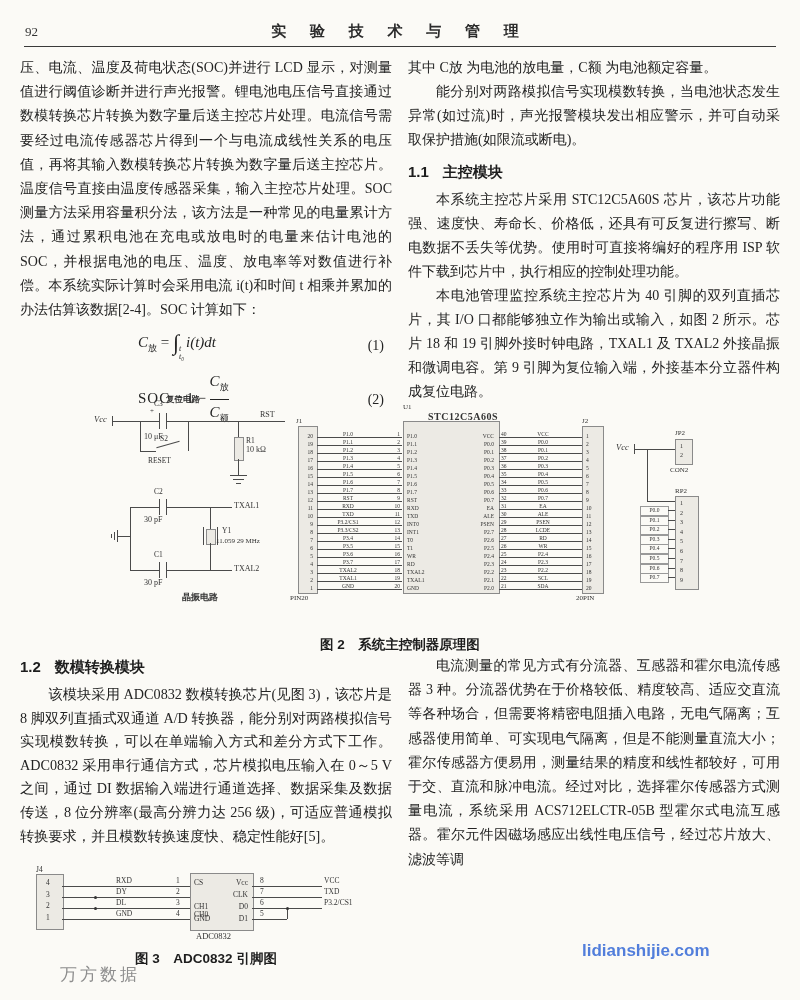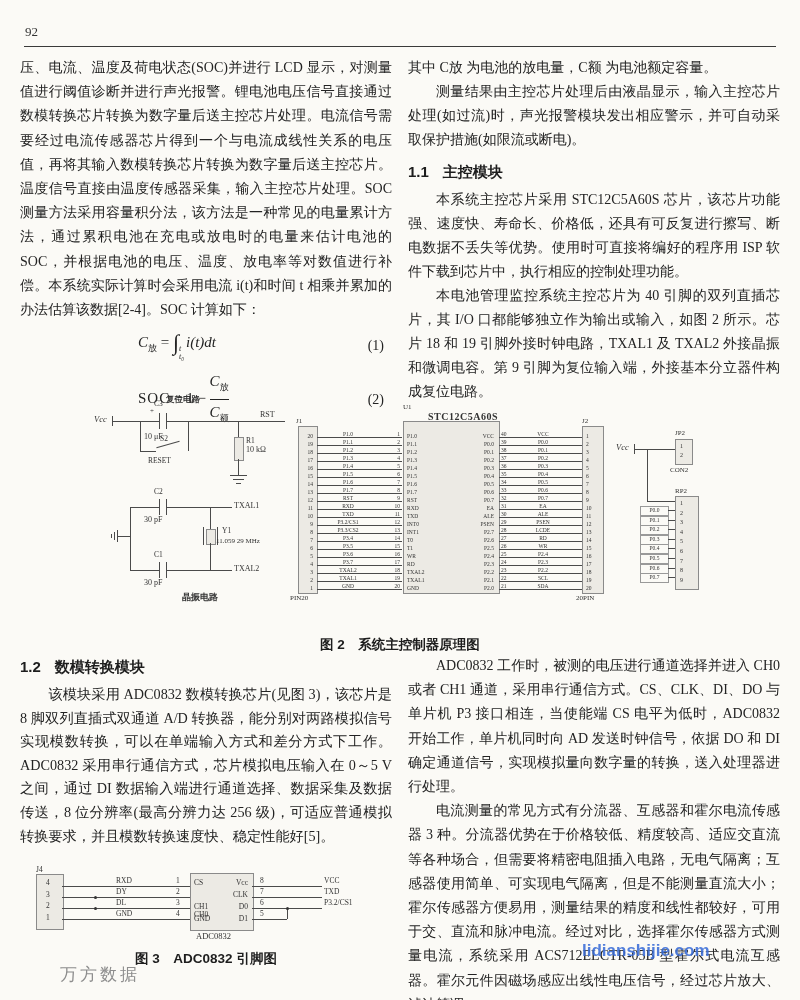--- a/index.html
+++ b/index.html
@@ -32,20 +32,21 @@
   .wm-gray{position:absolute;left:60px;top:963px;font-size:17px;color:#8d8d8d;letter-spacing:3px;}
   .wm-blue{position:absolute;left:582px;top:941px;font-size:17px;font-weight:bold;
            font-family:"Liberation Sans","DejaVu Sans",sans-serif;color:#3b6ed8;opacity:.88;}
 </style>
 </head>
 <body>
 
 <div class="page">
 
   <div class="pageno">92</div>
+  <div class="jtitle">实 验 技 术 与 管 理</div>
   <div class="hrule"></div>
 
   <div class="col" style="left:20px;top:56px;">
     <p class="cont">压、电流、温度及荷电状态(SOC)并进行 LCD 显示，对测量值进行阈值诊断并进行声光报警。锂电池电压信号直接通过数模转换芯片转换为数字量后送主控芯片处理。电流信号需要经过电流传感器芯片得到一个与电流成线性关系的电压值，再将其输入数模转换芯片转换为数字量后送主控芯片。温度信号直接由温度传感器采集，输入主控芯片处理。SOC 测量方法采用容量积分法，该方法是一种常见的电量累计方法，通过累积电池在充电或放电时的电量来估计电池的 SOC，并根据电池的电压、温度、放电率等对数值进行补偿。本系统实际计算时会采用电流 i(t)和时间 t 相乘并累加的办法估算该数据[2-4]。SOC 计算如下：</p>
     <div class="eqrow">
       <span class="eq"><span>C</span><sub>放</sub>
         <span style="font-style:normal;">=</span>
         <span class="int">∫</span><span class="bounds">
             <span>t</span>
             <span>t₀</span>
@@ -55,21 +56,21 @@
     <div class="eqrow">
       <span class="eq"><span style="font-style:normal;letter-spacing:1px;margin-top:41px;">SOC</span>
         <span style="font-style:normal;">= 1 −</span>
         <span class="frac"><span class="num"><span>C</span><sub>放</sub></span><span class="den"><span>C</span><sub>额</sub></span></span></span>
       <span class="eqno">(2)</span>
     </div>
   </div>
 
   <div class="col" style="left:408px;top:56px;line-height:24px;">
     <p class="cont">其中 C放 为电池的放电量，C额 为电池额定容量。</p>
-    <p class="ind">测量结果由主控芯片处理后由液晶显示，输入主控芯片处理(如过流)时，声光报警模块发出相应警示，并可自动采取保护措施(如限流或断电)。</p>
+    <p class="ind">能分别对两路模拟信号实现模数转换，当电池状态发生异常(如过流)时，声光报警模块发出相应警示，并可自动采取保护措施(如限流或断电)。</p>
     <h3 class="sec"><span class="secno">1.1</span><span>主控模块</span></h3>
     <p class="ind">本系统主控芯片采用 STC12C5A60S 芯片，该芯片功能强、速度快、寿命长、价格低，还具有可反复进行擦写、断电数据不丢失等优势。使用时可直接将编好的程序用 ISP 软件下载到芯片中，执行相应的控制处理功能。</p>
     <p class="ind">本电池管理监控系统主控芯片为 40 引脚的双列直插芯片，其 I/O 口都能够独立作为输出或输入，如图 2 所示。芯片 18 和 19 引脚外接时钟电路，TXAL1 及 TXAL2 外接晶振和微调电容。第 9 引脚为复位输入端，外接基本分立器件构成复位电路。</p>
   </div>
 
   <div class="fig" id="fig2" style="left:20px;top:393px;width:760px;height:246px;">
       <div style="position: absolute; left: 146px; top: 2px; font-size: 8.5px; line-height: 1.1; white-space: nowrap; color: rgb(51, 51, 51); font-weight: bold; font-family: &quot;Liberation Sans&quot;, sans-serif;">复位电路</div>
       <div style="position: absolute; left: 74px; top: 22px; font-size: 8.5px; line-height: 1.1; white-space: nowrap; color: rgb(51, 51, 51); font-style: italic;">Vcc</div>
       <div style="position: absolute; left: 92px; top: 23px; width: 1px; height: 10px; background: rgb(74, 74, 74);"></div>
       <div style="position: absolute; left: 93px; top: 28px; width: 46px; height: 1px; background: rgb(74, 74, 74);"></div>
@@ -416,20 +417,19 @@
       <div style="position: absolute; left: 232px; top: 53px; width: 35px; height: 1px; background: rgb(74, 74, 74);"></div>
       <div style="position: absolute; left: 267px; top: 42px; width: 1px; height: 11px; background: rgb(74, 74, 74);"></div>
       <div style="position: absolute; left: 266px; top: 41px; width: 3px; height: 3px; background: rgb(51, 51, 51); border-radius: 2px;"></div>
       <div style="position: absolute; left: 304px; top: 11px; font-size: 7.5px; line-height: 1.1; white-space: nowrap; color: rgb(51, 51, 51);">VCC</div>
       <div style="position: absolute; left: 304px; top: 22px; font-size: 7.5px; line-height: 1.1; white-space: nowrap; color: rgb(51, 51, 51);">TXD</div>
       <div style="position: absolute; left: 304px; top: 33px; font-size: 7.5px; line-height: 1.1; white-space: nowrap; color: rgb(51, 51, 51);">P3.2/CS1</div>
     </div>
   <div class="figcap2" style="top:950px;">图 3　ADC0832 引脚图</div>
 
   <div class="col" style="left:408px;top:654px;height:346px;overflow:hidden;">
-    <p class="ind">ADC0832 工作时，被测的电压进行通道选择并进入 CH0 或者 CH1 通道，采用串行通信方式。CS、CLK、DI、DO 与单片机 P3 接口相连，当使能端 CS 电平为低时，ADC0832 开始工作，单片机同时向 AD 发送时钟信号，依据 DO 和 DI 确定通道信号，实现模拟量向数字量的转换，送入处理器进行处理。</p>
     <p class="ind">电流测量的常见方式有分流器、互感器和霍尔电流传感器 3 种。分流器优势在于价格较低、精度较高、适应交直流等各种场合，但需要将精密电阻插入电路，无电气隔离；互感器使用简单、可实现电气隔离，但是不能测量直流大小；霍尔传感器方便易用，测量结果的精度和线性都较好，可用于交、直流和脉冲电流。经过对比，选择霍尔传感器方式测量电流，系统采用 ACS712ELCTR-05B 型霍尔式电流互感器。霍尔元件因磁场感应出线性电压信号，经过芯片放大、滤波等调</p>
   </div>
 
   <div class="wm-gray">万方数据</div>
   <div class="wm-blue">lidianshijie.com</div>
 
 </div>
 
 </body></html>

